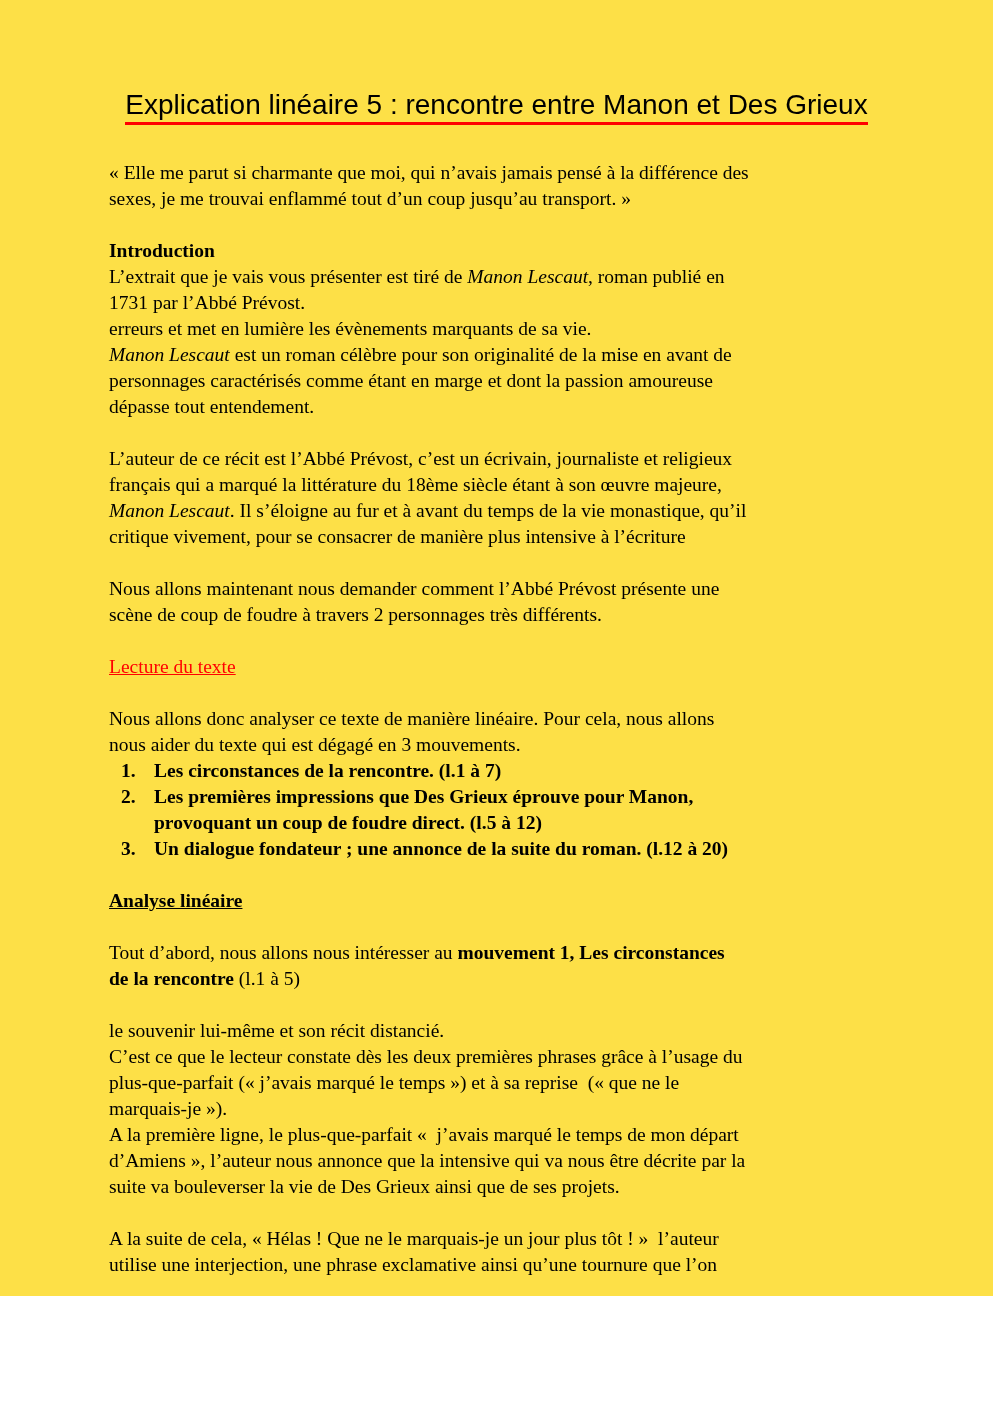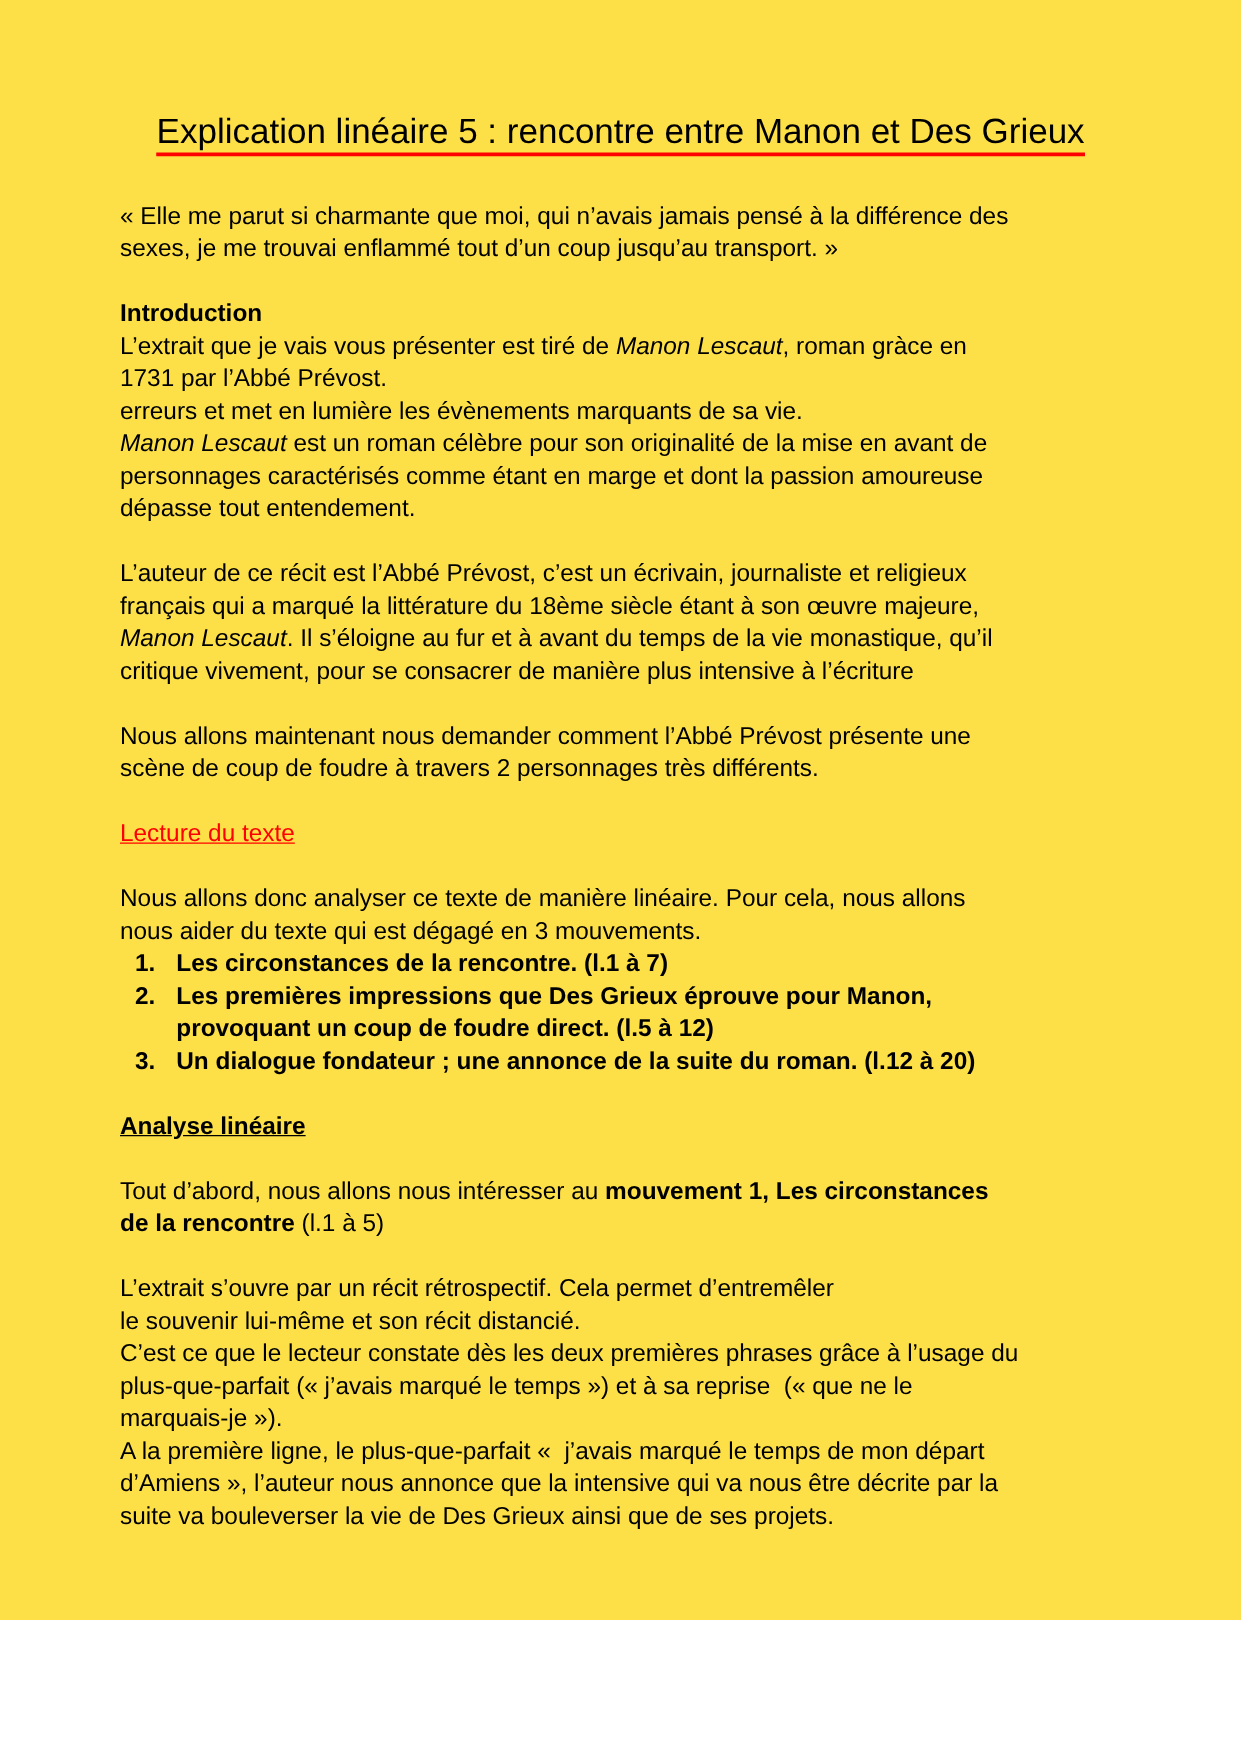--- a/index.html
+++ b/index.html
@@ -22,21 +22,21 @@
     line-height: 34px;
     white-space: pre;
   }
   .title-text {
     border-bottom: 3px solid #ff0000;
     padding-bottom: 2px;
   }
   .doc-body {
     margin: 38px 90px 0 96px;
   }
-  .block { margin: 0 0 26px 0; }
+  .block { margin: 0 0 26px 13px; font-family: Liberation Serif, serif; }
   .block.tight { margin-bottom: 0; }
   .line {
     line-height: 26px;
     min-height: 26px;
     white-space: pre;
     font-size: 19.5px;
   }
   .block.list .line {
     position: relative;
     padding-left: 45px;
@@ -57,21 +57,21 @@
 
 <div class="page">
   <h1 class="doc-title"><span class="title-text">Explication linéaire 5 : rencontre entre Manon et Des Grieux</span></h1>
   <div class="doc-body">
       <div class="block para">
         <div class="line"><span class="seg">« Elle me parut si charmante que moi, qui n’avais jamais pensé à la différence des</span></div>
         <div class="line"><span class="seg">sexes, je me trouvai enflammé tout d’un coup jusqu’au transport. »</span></div>
       </div>
       <div class="block para">
         <div class="line"><span class="seg seg-b">Introduction</span></div>
-        <div class="line"><span class="seg">L’extrait que je vais vous présenter est tiré de </span><span class="seg seg-i">Manon Lescaut</span><span class="seg">, roman gràce en</span></div>
+        <div class="line"><span class="seg">L’extrait que je vais vous présenter est tiré de </span><span class="seg seg-i">Manon Lescaut</span><span class="seg">, roman publié en</span></div>
         <div class="line"><span class="seg">1731 par l’Abbé Prévost.</span></div>
         <div class="line"><span class="seg">erreurs et met en lumière les évènements marquants de sa vie.</span></div>
         <div class="line"><span class="seg seg-i">Manon Lescaut</span><span class="seg"> est un roman célèbre pour son originalité de la mise en avant de</span></div>
         <div class="line"><span class="seg">personnages caractérisés comme étant en marge et dont la passion amoureuse</span></div>
         <div class="line"><span class="seg">dépasse tout entendement.</span></div>
       </div>
       <div class="block para">
         <div class="line"><span class="seg">L’auteur de ce récit est l’Abbé Prévost, c’est un écrivain, journaliste et religieux</span></div>
         <div class="line"><span class="seg">français qui a marqué la littérature du 18ème siècle étant à son œuvre majeure,</span></div>
         <div class="line"><span class="seg seg-i">Manon Lescaut</span><span class="seg">. Il s’éloigne au fur et à avant du temps de la vie monastique, qu’il</span></div>
@@ -99,23 +99,26 @@
         <div class="line"><span class="list-num">3.</span><span class="seg seg-b">Un dialogue fondateur ; une annonce de la suite du roman. (l.12 à 20)</span></div>
       </div>
       <div class="block para">
         <div class="line"><span class="seg seg-b seg-u">Analyse linéaire</span></div>
       </div>
       <div class="block para">
         <div class="line"><span class="seg">Tout d’abord, nous allons nous intéresser au </span><span class="seg seg-b">mouvement 1, Les circonstances</span></div>
         <div class="line"><span class="seg seg-b">de la rencontre</span><span class="seg"> (l.1 à 5)</span></div>
       </div>
       <div class="block para">
-        <div class="line"><span class="seg">L’extrait s’ouvre par un récit rétrospectif. Cela permet d’entremêler</span></div>
         <div class="line"><span class="seg">le souvenir lui-même et son récit distancié.</span></div>
         <div class="line"><span class="seg">C’est ce que le lecteur constate dès les deux premières phrases grâce à l’usage du</span></div>
         <div class="line"><span class="seg">plus-que-parfait (« j’avais marqué le temps ») et à sa reprise  (« que ne le</span></div>
         <div class="line"><span class="seg">marquais-je »).</span></div>
         <div class="line"><span class="seg">A la première ligne, le plus-que-parfait «  j’avais marqué le temps de mon départ</span></div>
         <div class="line"><span class="seg">d’Amiens », l’auteur nous annonce que la intensive qui va nous être décrite par la</span></div>
         <div class="line"><span class="seg">suite va bouleverser la vie de Des Grieux ainsi que de ses projets.</span></div>
       </div>
+      <div class="block para">
+        <div class="line"><span class="seg">A la suite de cela, « Hélas ! Que ne le marquais-je un jour plus tôt ! »  l’auteur</span></div>
+        <div class="line"><span class="seg">utilise une interjection, une phrase exclamative ainsi qu’une tournure que l’on</span></div>
+      </div>
     </div>
 </div>
 
 </body></html>

